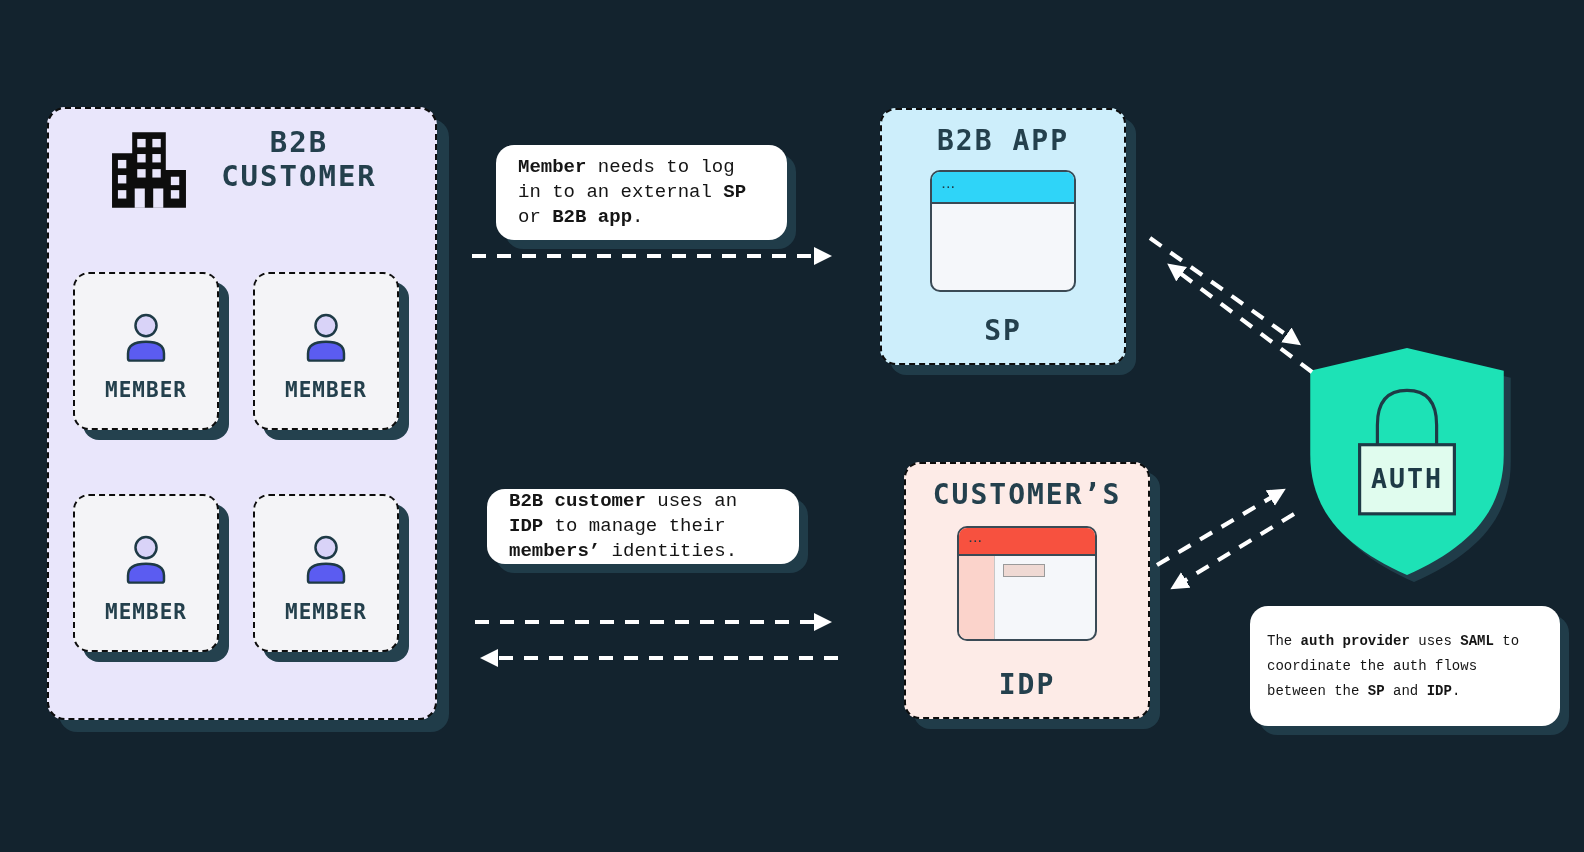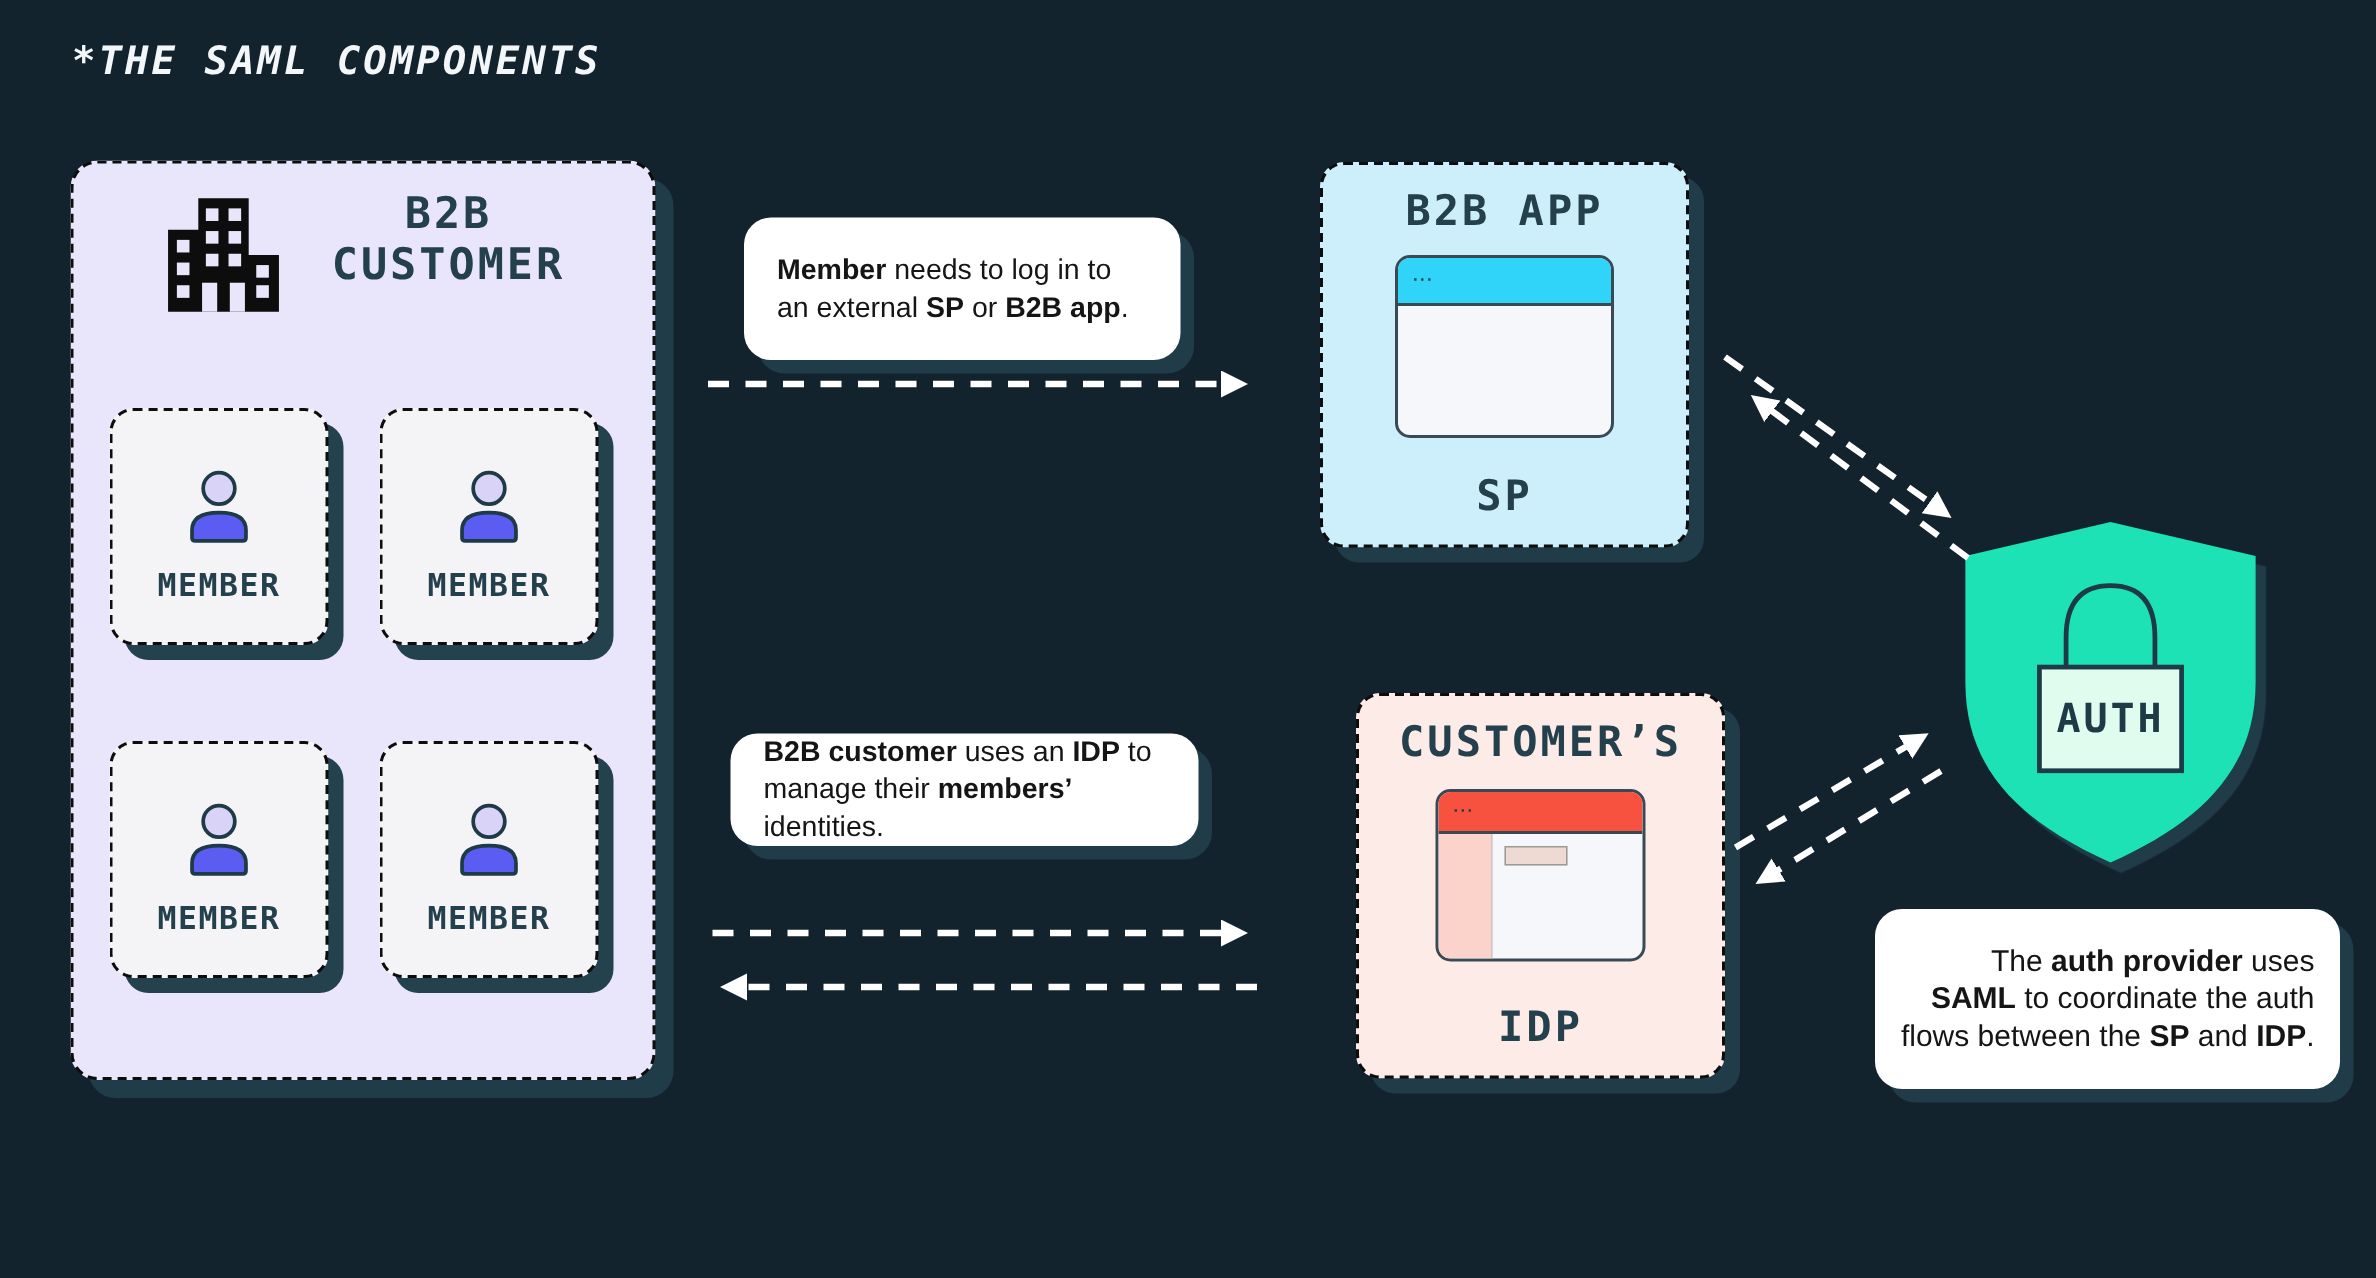--- a/index.html
+++ b/index.html
@@ -68,26 +68,27 @@
     font-family:"DejaVu Sans Mono","Liberation Mono",monospace;
     font-weight:bold;font-size:21px;letter-spacing:1px;color:var(--slate);
   }
 
   
   .callout{
     position:absolute;background:var(--white);border-radius:18px;
     box-shadow:9px 9px 0 var(--shadow);
     display:flex;align-items:center;
     color:var(--callout_text);
+    font-family:Liberation Mono, monospace;
   }
   .callout p{font-size:19px;line-height:25px;}
   .callout-1{left:496px;top:145px;width:291px;height:95px;padding:10px 22px;}
   .callout-2{left:487px;top:489px;width:312px;height:75px;padding:10px 22px;}
   .callout-3{left:1250px;top:606px;width:310px;height:120px;padding:10px 17px;}
-  .callout-3 p{font-size:20px;text-align:right;}
+  .callout-3 p{font-size:14px;}
 
   
   .app-box{
     position:absolute;width:246px;height:257px;
     border:2px dashed var(--ink);border-radius:16px;
     box-shadow:10px 10px 0 var(--shadow);
   }
   .sp-box{left:880px;top:108px;background:var(--cyan_panel);}
   .idp-box{left:904px;top:462px;background:var(--pink_panel);}
   .box-title,.box-label{
@@ -131,21 +132,20 @@
   }
 
   .arrows{position:absolute;inset:0;pointer-events:none;}
   .dash-line{stroke:#fff;stroke-width:4.2;fill:none;stroke-dasharray:14 11;}
 </style>
 </head>
 <body>
 
 <div class="canvas">
 
-  <div class="page-title">*THE SAML COMPONENTS</div>
 
   <section class="customer-box">
     <div class="customer-header">
       <svg class="building-icon" viewBox="0 0 100 100" aria-hidden="true">
         <path d="M6 95 V30 H30 V5 H70 V50 H94 V95 Z" fill="#0d0d0d"></path>
         <g fill="#e9e6fb">
           <rect x="36" y="13" width="10" height="10"></rect>
             <rect x="54" y="13" width="10" height="10"></rect>
           <rect x="36" y="31" width="10" height="10"></rect>
             <rect x="54" y="31" width="10" height="10"></rect>

